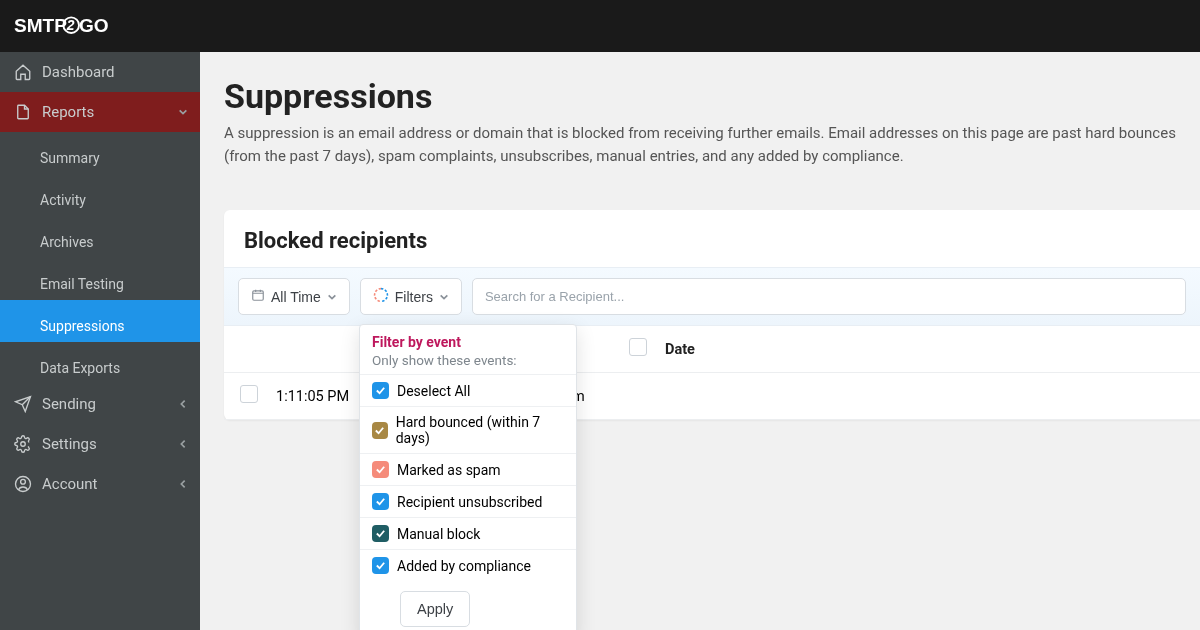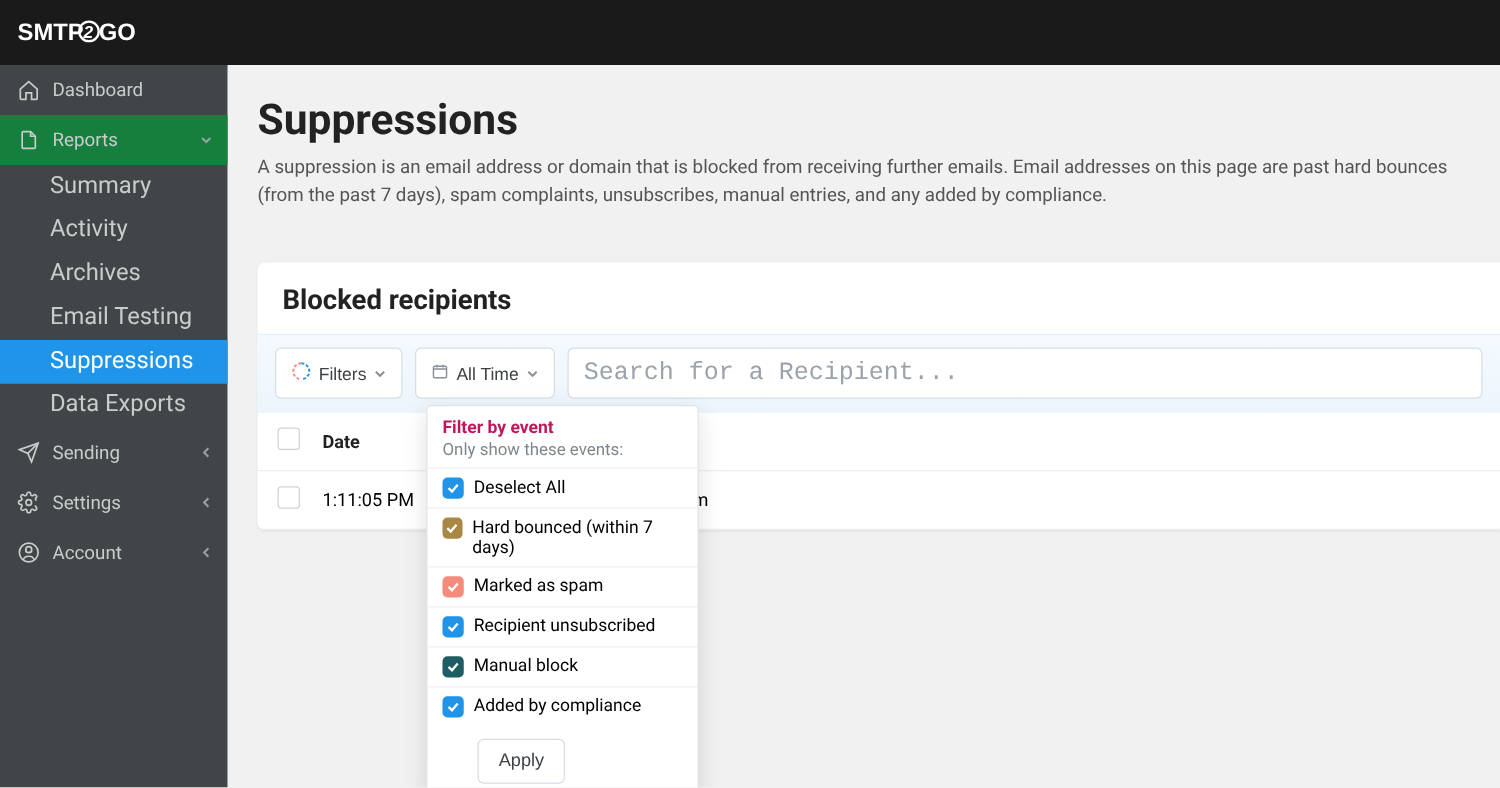--- a/index.html
+++ b/index.html
@@ -4,55 +4,55 @@
 <style>
 * { margin: 0; padding: 0; box-sizing: border-box; }
 body { font-family: -apple-system, BlinkMacSystemFont, "Segoe UI", Roboto, "Helvetica Neue", Arial, sans-serif; background: #f1f1f1; width: 1200px; height: 630px; overflow: hidden; }
 
 .topbar { background: #1a1a1a; height: 52px; display: flex; align-items: center; padding-left: 14px; }
 .logo { display: flex; align-items: flex-start; color: #ec4899; text-decoration: underline; }
 .logo svg { height: 26px; }
 
 .layout { display: flex; height: calc(630px - 52px); }
 
-.sidebar { width: 182px; background: #404547; color: #c8cccd; font-size: 15px; }
+.sidebar { width: 200px; background: #404547; color: #c8cccd; font-size: 15px; }
 .nav-item { display: flex; align-items: center; gap: 10px; padding: 11px 14px; cursor: pointer; position: relative; }
-.nav-item.dark { background: #15803d; }
+.nav-item.dark { background: #7f1d1d; }
 .nav-item .chev { position: absolute; right: 12px; color: #9aa0a2; }
 .nav-item .chev svg { width: 10px; height: 10px; }
 .nav-item-icon { display: inline-flex; }
 .nav-item-icon svg { width: 18px; height: 18px; stroke: #c8cccd; }
-.sub-item { padding: 4px 14px 8px 40px; cursor: pointer; font-size: 19px; }
+.sub-item { padding: 18px 14px 8px 40px; cursor: pointer; font-size: 14px; }
 .sub-item.active { background: #1f94e8; color: #fff; }
 
 .main { flex: 1; padding: 24px 0 0 24px; }
 h1 { font-size: 34px; font-weight: 700; color: #222; margin-bottom: 6px; }
 .description { color: #555; font-size: 15px; line-height: 1.5; max-width: 960px; margin-bottom: 43px; }
 
 .card { background: #fff; border-radius: 6px 0 0 6px; box-shadow: 0 1px 2px rgba(0,0,0,0.05); overflow: visible; }
 .card-title { font-size: 22px; font-weight: 700; color: #222; padding: 18px 20px 14px; }
 
 .toolbar { display: flex; gap: 10px; padding: 10px 14px; background: linear-gradient(#f4faff, #edf5fc); border-top: 1px solid #e8eef4; border-bottom: 1px solid #e8eef4; position: relative; }
 .btn { display: inline-flex; align-items: center; gap: 6px; background: #fff; border: 1px solid #d8dde2; border-radius: 5px; padding: 8px 12px; font-size: 14px; color: #3d4146; cursor: pointer; }
 .btn .chev-down svg { width: 10px; height: 10px; stroke: #8a9199; }
-.search-input { flex: 1; background: #fff; border: 1px solid #d8dde2; border-radius: 5px; padding: 8px 12px; font-size: 20px; color: #15803d; font-family: Liberation Mono, monospace; }
+.search-input { flex: 1; background: #fff; border: 1px solid #d8dde2; border-radius: 5px; padding: 8px 12px; font-size: 13px; color: #15803d; }
 .search-input::placeholder { color: #9aa3ab; }
 
 .table { width: 100%; }
 .table-header, .table-row { display: flex; align-items: center; padding: 12px 16px; border-bottom: 1px solid #eceef0; font-size: 14.5px; }
-.table-header { font-weight: 700; color: #222; }
+.table-header { font-weight: 700; color: #222; justify-content: center; }
 .checkbox-cell { width: 36px; }
 .checkbox { width: 18px; height: 18px; border: 1px solid #cdd3d9; border-radius: 3px; background: #fff; display: inline-block; }
 .time-col { width: 130px; }
 .email-col { flex: 1; margin-left: 130px; }
 
 .filter-dropdown { position: absolute; top: 56px; left: 135px; width: 218px; background: #fff; border: 1px solid #e0e4e8; border-radius: 4px; box-shadow: 0 6px 20px rgba(0,0,0,0.12); z-index: 10; font-size: 14px; }
 .filter-header { padding: 9px 12px 2px; font-weight: 700; font-size: 14px; color: #be185d; }
 .filter-sub { padding: 0 12px 6px; color: #7e868d; font-size: 13.5px; }
-.filter-opt { display: flex; align-items: flex-start; gap: 8px; padding: 7px 12px; border-top: 1px solid #eef0f2; cursor: pointer; }
+.filter-opt { display: flex; align-items: center; gap: 8px; padding: 7px 12px; border-top: 1px solid #eef0f2; cursor: pointer; }
 .filter-opt:first-of-type { border-top: none; }
 .check { width: 17px; height: 17px; border-radius: 4px; display: inline-flex; align-items: center; justify-content: center; }
 .check svg { width: 11px; height: 11px; }
 .check.blue { background: #1f94e8; }
 .check.brown { background: #a88844; }
 .check.salmon { background: #f58b7a; }
 .check.teal { background: #1f5d64; }
 .filter-apply { padding: 10px 12px 12px; margin-left: 28px; }
 .apply-btn { background: #fff; border: 1px solid #d8dde2; border-radius: 5px; padding: 9px 16px; font-size: 14.5px; color: #3d4146; cursor: pointer; }
 
@@ -143,35 +143,35 @@
 
   <div class="main">
     <h1>Suppressions</h1>
     <p class="description">A suppression is an email address or domain that is blocked from receiving further emails. Email addresses on this page are past hard bounces (from the past 7 days), spam complaints, unsubscribes, manual entries, and any added by compliance.</p>
 
     <div class="card">
       <div class="card-title">Blocked recipients</div>
 
       <div class="toolbar">
         <button class="btn">
+          <span class="cal-icon"><svg viewBox="0 0 24 24" fill="none" stroke="currentColor" stroke-width="2">
+                <rect x="3" y="5" width="18" height="16" rx="2"></rect>
+                <path d="M3 9h18M8 3v4M16 3v4"></path>
+              </svg></span>
+          <span>All Time</span>
+          <span class="chev-down"><svg viewBox="0 0 12 12" fill="none" stroke="currentColor" stroke-width="2">
+                <path d="M2 4l4 4 4-4"></path>
+              </svg></span>
+        </button>
+        <button class="btn">
           <span class="circle-icon"><svg viewBox="0 0 20 20">
                 <path d="M10 2 a8 8 0 0 1 0 16" fill="none" stroke="#1f94e8" stroke-width="2" stroke-dasharray="3 2"></path>
                 <path d="M10 2 a8 8 0 0 0 0 16" fill="none" stroke="#f58b7a" stroke-width="2" stroke-dasharray="3 2"></path>
               </svg></span>
           <span>Filters</span>
-          <span class="chev-down"><svg viewBox="0 0 12 12" fill="none" stroke="currentColor" stroke-width="2">
-                <path d="M2 4l4 4 4-4"></path>
-              </svg></span>
-        </button>
-        <button class="btn">
-          <span class="cal-icon"><svg viewBox="0 0 24 24" fill="none" stroke="currentColor" stroke-width="2">
-                <rect x="3" y="5" width="18" height="16" rx="2"></rect>
-                <path d="M3 9h18M8 3v4M16 3v4"></path>
-              </svg></span>
-          <span>All Time</span>
           <span class="chev-down"><svg viewBox="0 0 12 12" fill="none" stroke="currentColor" stroke-width="2">
                 <path d="M2 4l4 4 4-4"></path>
               </svg></span>
         </button>
         <input class="search-input" placeholder="Search for a Recipient..." style="">
 
         <div class="filter-dropdown">
           <div class="filter-header">Filter by event</div>
           <div class="filter-sub">Only show these events:</div>
           <div class="filter-opt">

